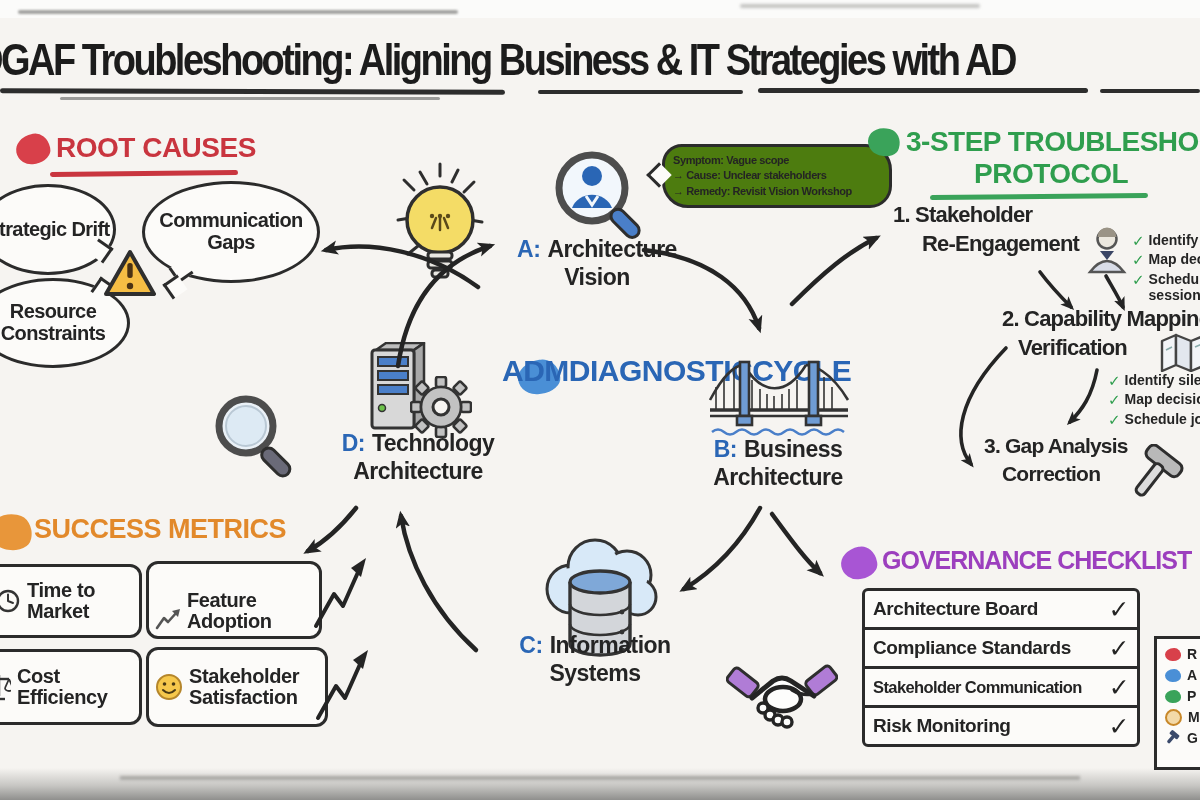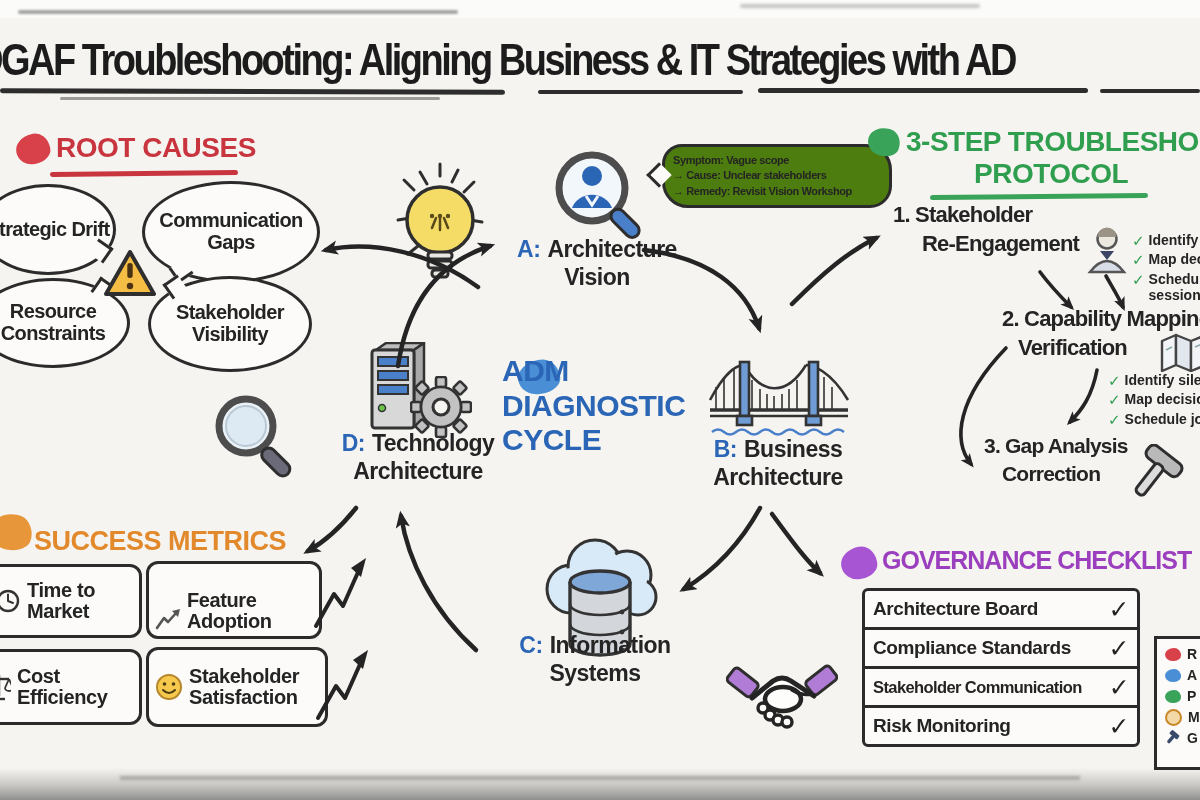--- a/index.html
+++ b/index.html
@@ -14,21 +14,21 @@
   .uline.light{height:3px;background:#9b9b99;}
   
   .scribble{border-radius:62% 45% 55% 50%/55% 62% 45% 55%;}
   
   .sec-head{font-size:28px;letter-spacing:-0.5px;white-space:nowrap;}
   
   .ebubble{border:3px solid #2b2b2b;border-radius:50%;background:#fcfbf9;display:flex;align-items:center;
            justify-content:center;text-align:center;font-size:20px;line-height:1.08;letter-spacing:-0.6px;}
   .btail{width:15px;height:15px;background:#fcfbf9;border-left:3px solid #2b2b2b;border-bottom:3px solid #2b2b2b;}
   
-  .adm-title{display:flex;flex-direction:column;align-items:flex-start;color:#2a66b5;font-size:30px;
+  .adm-title{display:flex;flex-direction:row;align-items:center;color:#2a66b5;font-size:30px;
              line-height:1.15;letter-spacing:-0.5px;}
   .node-label{display:flex;flex-direction:column;align-items:center;font-size:23px;line-height:1.2;letter-spacing:-0.5px;}
   .node-label div{white-space:nowrap;width:max-content;}
   .blue{color:#2a66b5;margin-right:7px;}
   
   .cloudbox{border:3px solid #2b2b2b;border-radius:20px 26px 22px 26px;background:#4d7c0f;
             padding:6px 8px;font-size:11px;line-height:1.4;letter-spacing:-0.4px;white-space:nowrap;}
   
   .step-line{font-size:22px;white-space:nowrap;letter-spacing:-0.8px;}
   .check-row{display:flex;gap:4px;font-size:14px;line-height:1.15;align-items:flex-start;}
@@ -72,21 +72,20 @@
 
   <div class="abs ebubble" style="left:-20px;top:184px;width:130px;height:85px;">Strategic Drift</div>
   <div class="abs btail" style="left:92px;top:242px;transform:rotate(215deg);"></div>
 
   <div class="abs ebubble" style="left:142px;top:181px;width:172px;height:96px;">Communication Gaps</div>
   <div class="abs btail" style="left:172px;top:262px;transform:rotate(-35deg);"></div>
 
   <div class="abs ebubble" style="left:-24px;top:278px;width:148px;height:84px;">Resource Constraints</div>
   <div class="abs btail" style="left:94px;top:280px;transform:rotate(125deg);"></div>
 
-  <div class="abs ebubble" style="left:148px;top:276px;width:158px;height:90px;">Stakeholder Visibility</div>
   <div class="abs btail" style="left:166px;top:278px;transform:rotate(55deg);"></div>
 
   <svg class="abs" style="left:102px;top:248px;" width="56" height="50" viewBox="0 0 56 50">
     <polygon points="28,4 52,46 4,46" fill="#f5bd44" stroke="#2e2e2e" stroke-width="4" stroke-linejoin="round"></polygon>
     <rect x="25.3" y="15" width="5.4" height="15" rx="2.5" fill="#4a3214"></rect>
     <circle cx="28" cy="38" r="3.2" fill="#4a3214"></circle>
   </svg>
 
   <svg class="abs" style="left:390px;top:142px;" width="100" height="145" viewBox="0 0 100 145">
     <g stroke="#2e2e2e" stroke-width="3" stroke-linecap="round">
@@ -306,21 +305,21 @@
     <g fill="#fdfdfc" stroke="#242424" stroke-width="3.4">
       <circle cx="37" cy="62" r="5"></circle>
         <circle cx="44" cy="69" r="5"></circle>
         <circle cx="52" cy="74" r="5"></circle>
         <circle cx="61" cy="76" r="5"></circle>
     </g>
     <path d="M66,44 q10,6 20,4" fill="none" stroke="#242424" stroke-width="3.4" stroke-linecap="round"></path>
   </svg>
 
   <div class="abs scribble" style="left:-10px;top:514px;width:42px;height:36px;background:#e8963a;transform:rotate(10deg);"></div>
-  <div class="abs sec-head" style="left:34px;top:514px;color:#e2892b;font-size:27px;margin-top:12px;">SUCCESS METRICS</div>
+  <div class="abs sec-head" style="left:34px;top:514px;color:#e2892b;font-size:27px;">SUCCESS METRICS</div>
 
   <div class="abs metric-box" style="left:-14px;top:564px;width:138px;height:60px;">
     <svg width="26" height="26" viewBox="0 0 26 26" style="flex:none;">
       <circle cx="13" cy="13" r="10" fill="#fbfaf7" stroke="#333" stroke-width="2.4"></circle>
       <path d="M13,13 L13,6.5 M13,13 L18,15" stroke="#333" stroke-width="2" stroke-linecap="round" fill="none"></path>
     </svg>
     <span>Time to Market</span>
   </div>
 
   <div class="abs metric-box" style="left:146px;top:561px;width:158px;height:64px;align-items:flex-end;">

